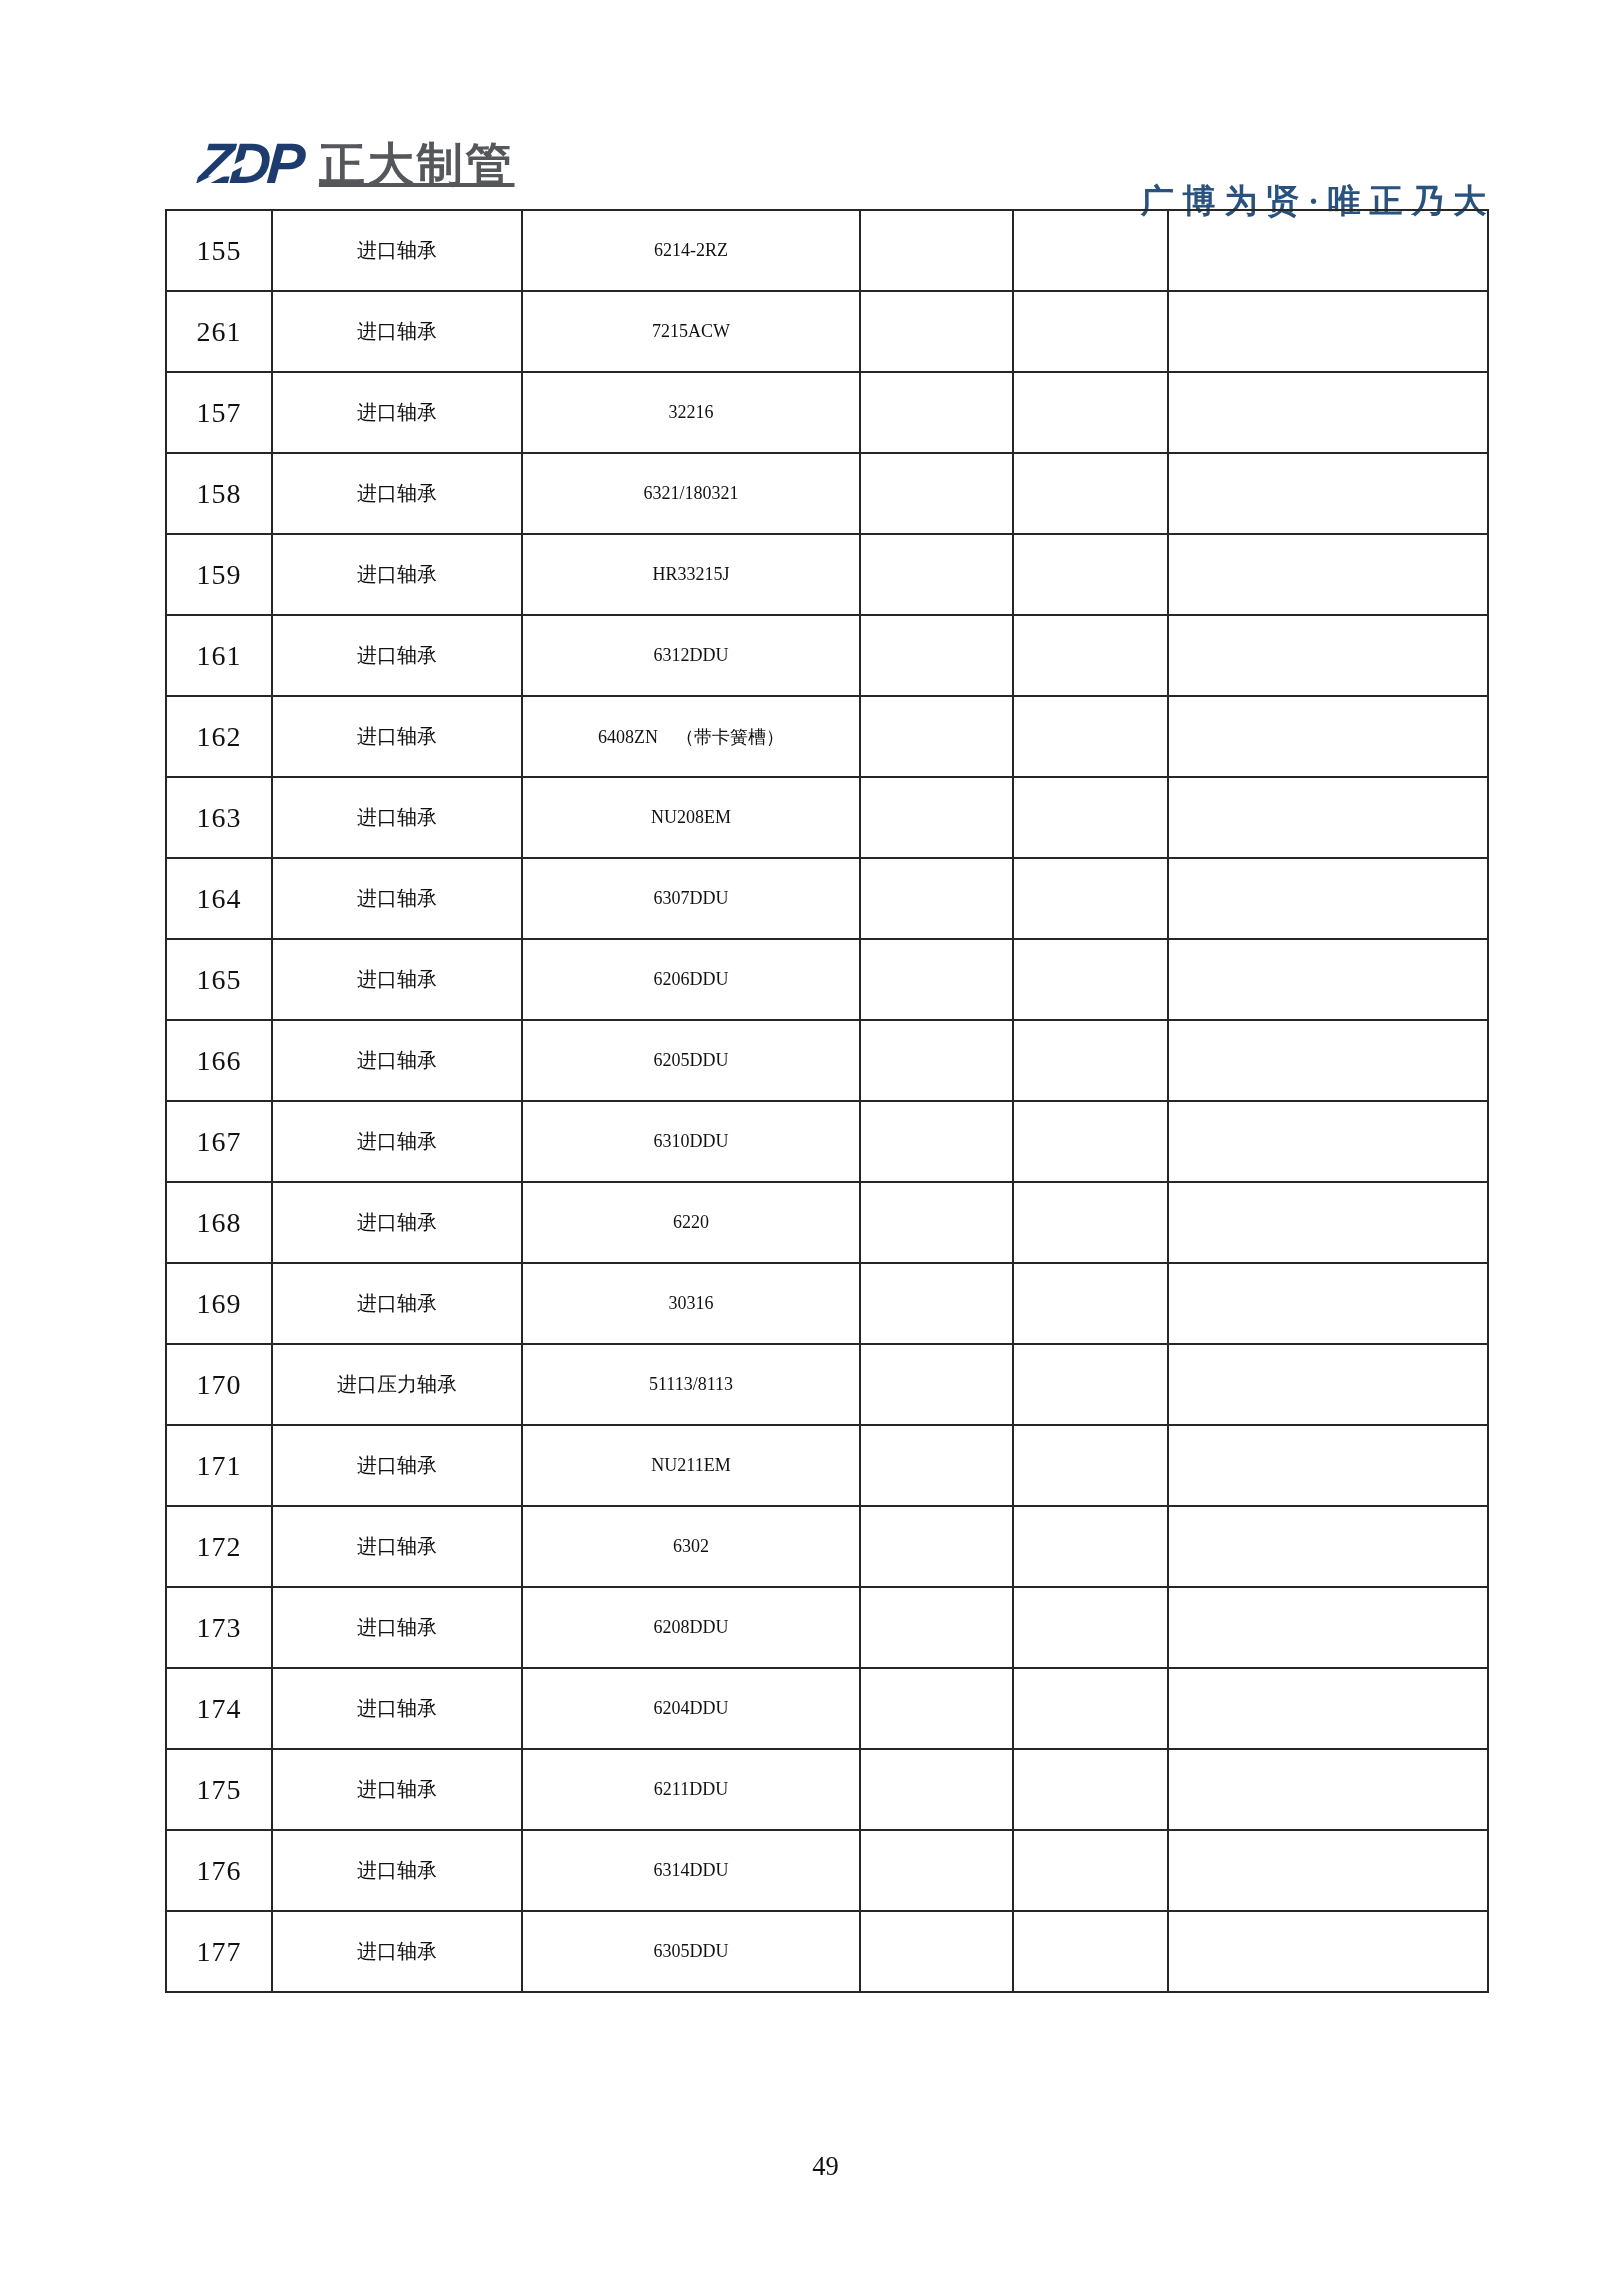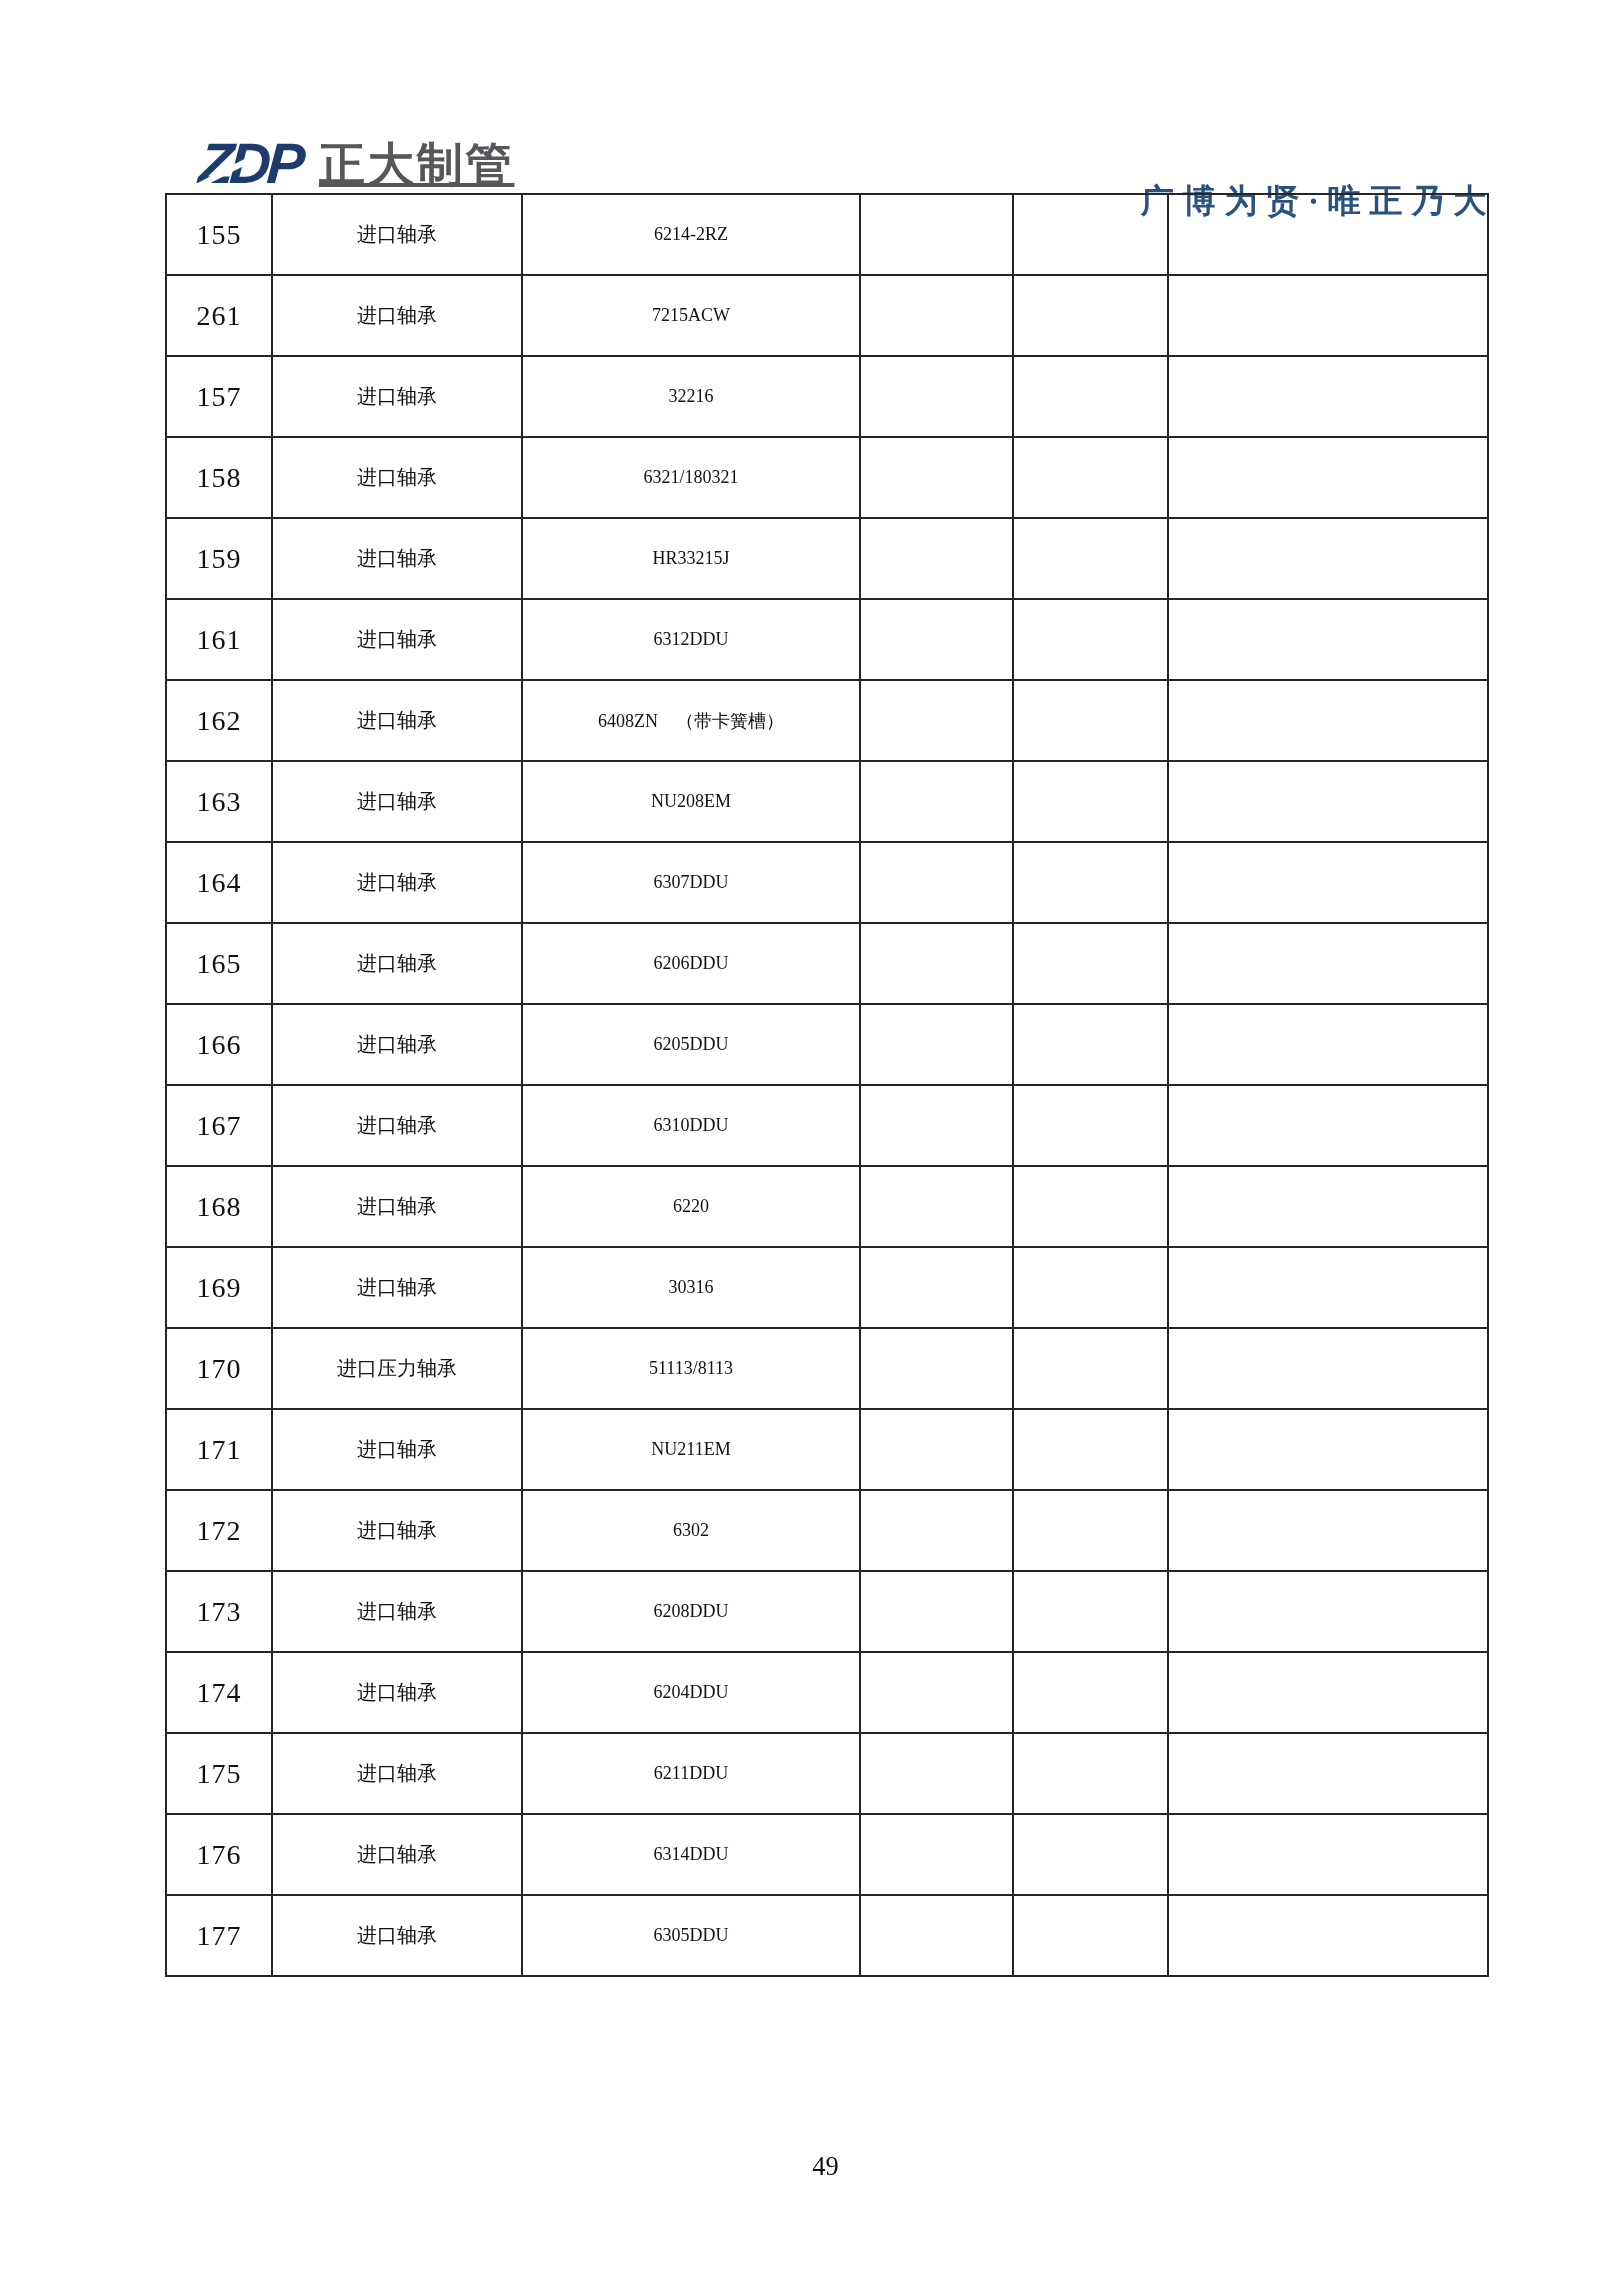--- a/index.html
+++ b/index.html
@@ -57,21 +57,21 @@
     font-size:33px;line-height:1.1;
     font-weight:700;
     letter-spacing:8.8px;
     color:var(--slogan-blue);
     white-space:nowrap;
     margin-top:40px;
   }
 
   
   table.parts{
-    position:absolute;left:165px;top:193px;
+    position:absolute;left:165px;top:209px;
     width:1321px;
     border-collapse:collapse;
     table-layout:fixed;
     border:2.9px solid var(--table-border);
     padding-left:8px;
   }
   table.parts td{
     border:2px solid var(--table-border);
     height:81px;
     text-align:center;

